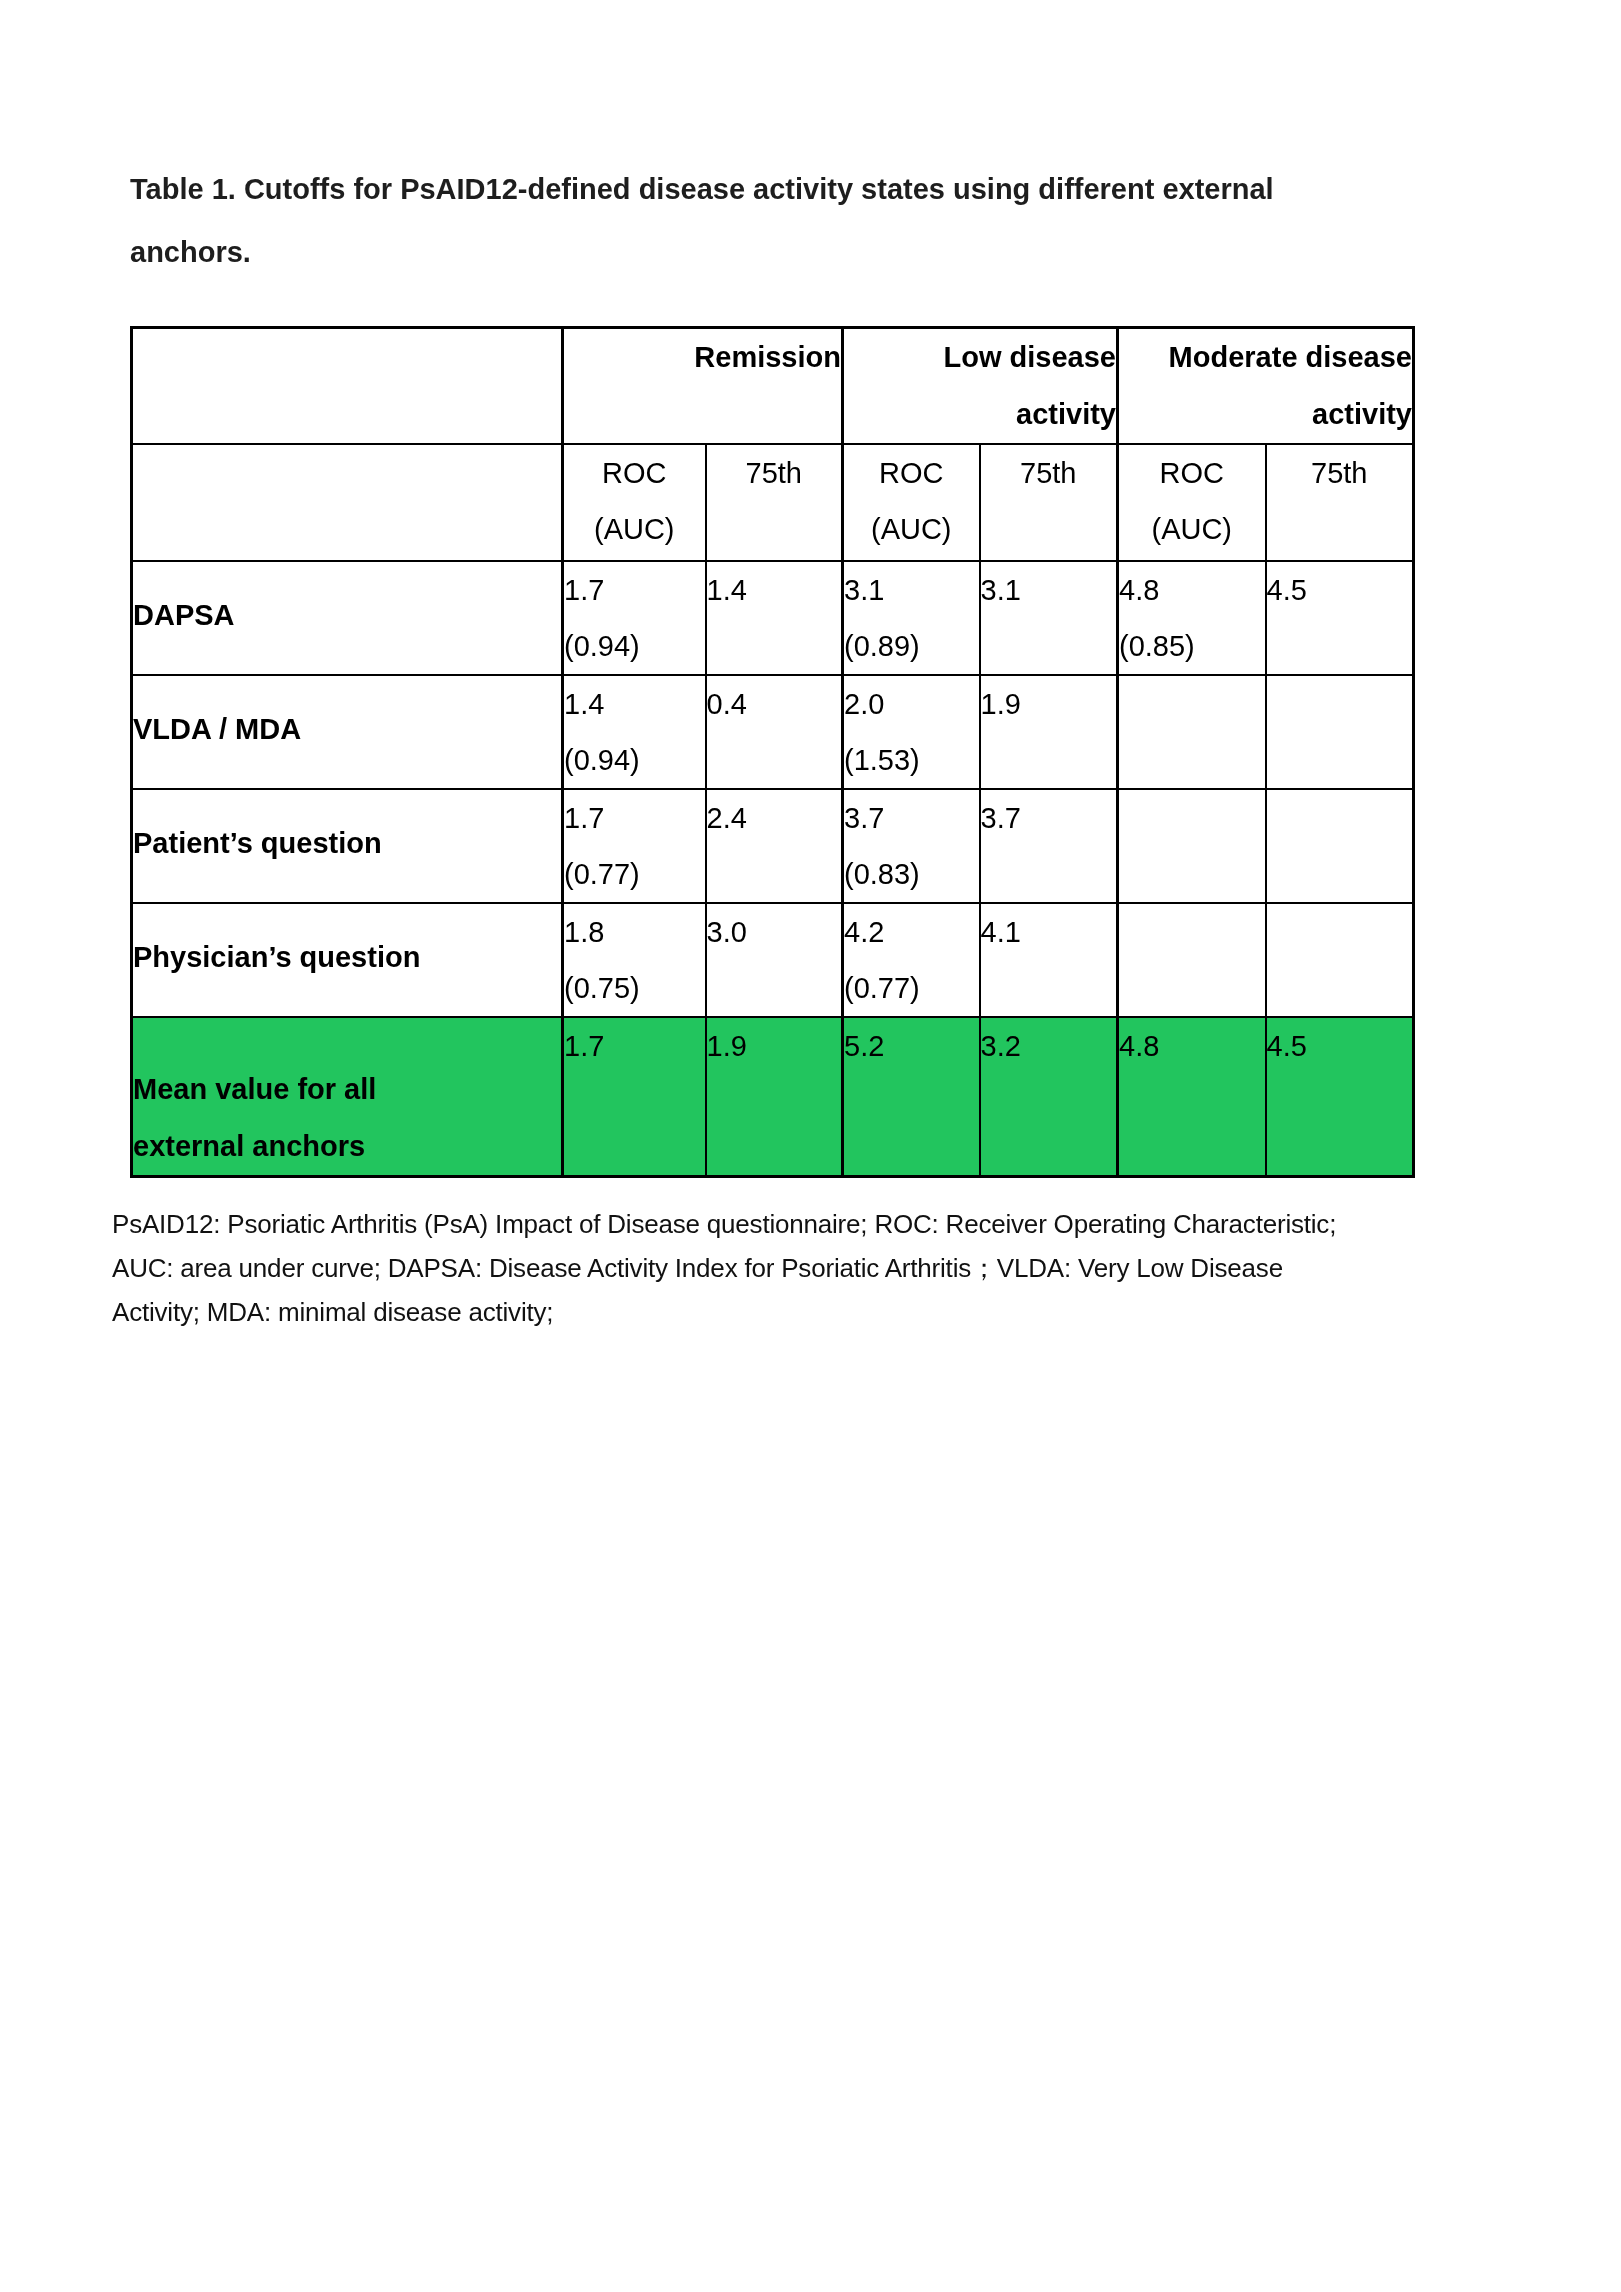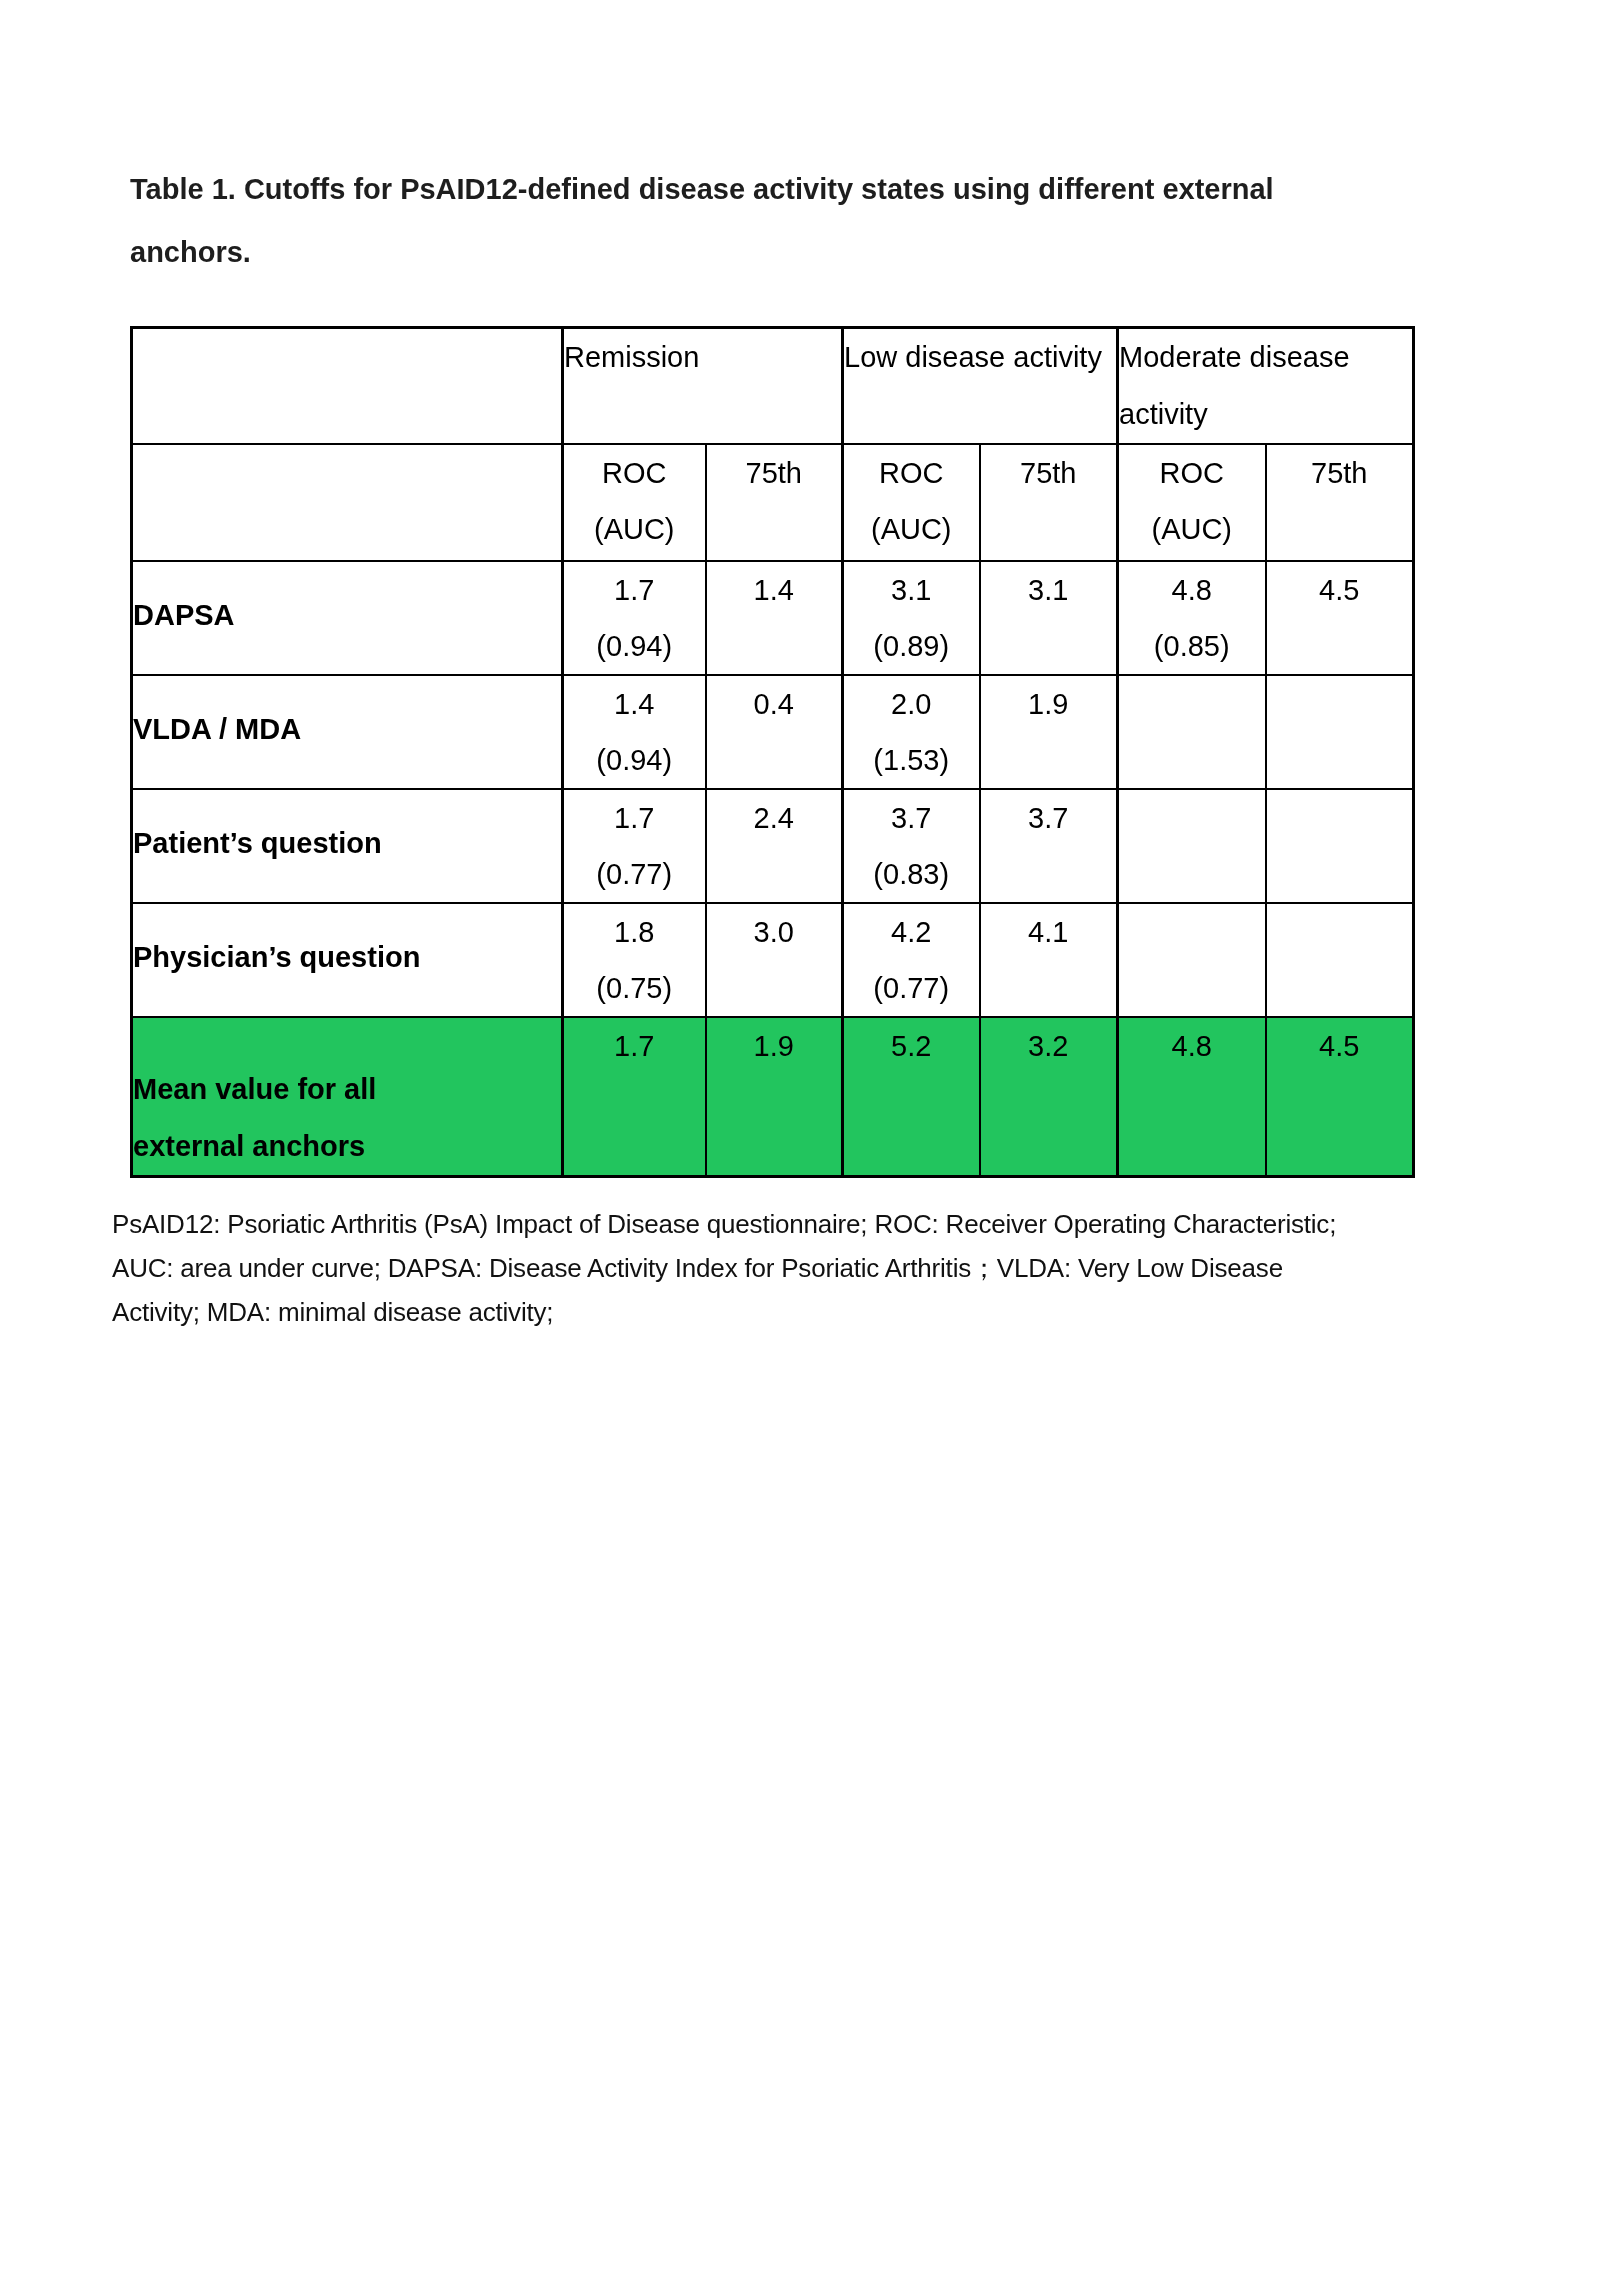--- a/index.html
+++ b/index.html
@@ -27,24 +27,24 @@
   tr.rh1 td{height:114px}
   tr.rh2 td{height:115px}
   tr.rd  td{height:110px}
   tr.rm  td{height:116px}
 
   
   .bl4{border-left:3.9px solid #000;}
   .bl2{border-left:2px solid #000;margin-top:20px;}
 
   
-  .gh{vertical-align:middle;text-align:left;font-weight:normal;line-height:57px;padding:2px 5.9px;}
+  .gh{vertical-align:middle;text-align:right;font-weight:bold;line-height:57px;padding:2px 5.9px;}
   .sh{text-align:center;line-height:56px;padding-top:5.9px;}
   .lbl{vertical-align:middle;font-weight:bold;padding-left:12.7px;text-align:left;}
-  .vc{text-align:center;line-height:56px;padding-top:5.9px;}
+  .vc{text-align:left;line-height:56px;padding-top:5.9px;}
   tr.rm td{background:#22c55e;}
   tr.rm td.lbl{vertical-align:top;padding-top:5.9px;line-height:57px;}
   .lbl-in{max-width:323px;margin-top:37px;}
 
   .footnote{
     position:absolute;left:112px;top:1202px;width:1230px;
     font-size:26px;line-height:44px;letter-spacing:-0.2px;color:#111;
   }
 </style>
 </head>

